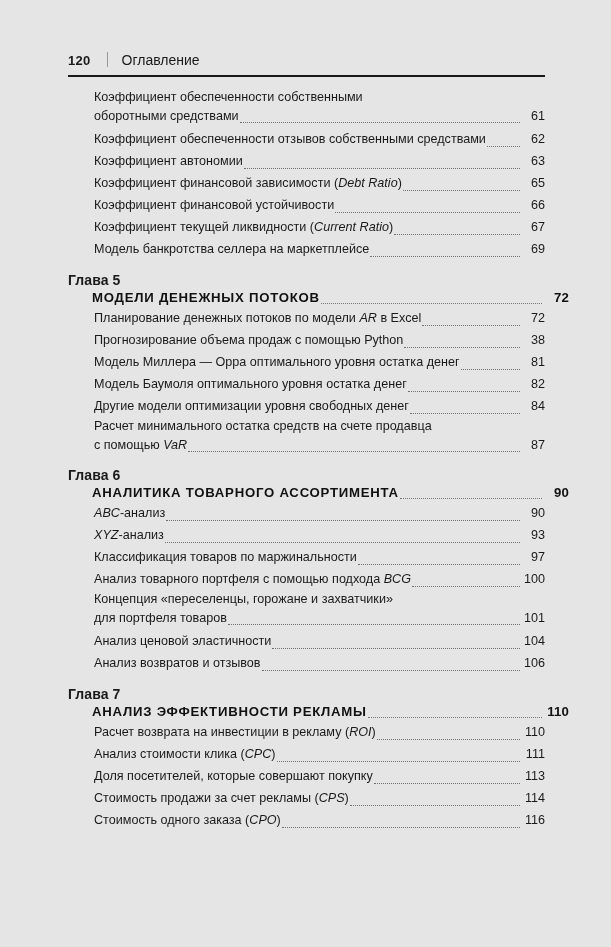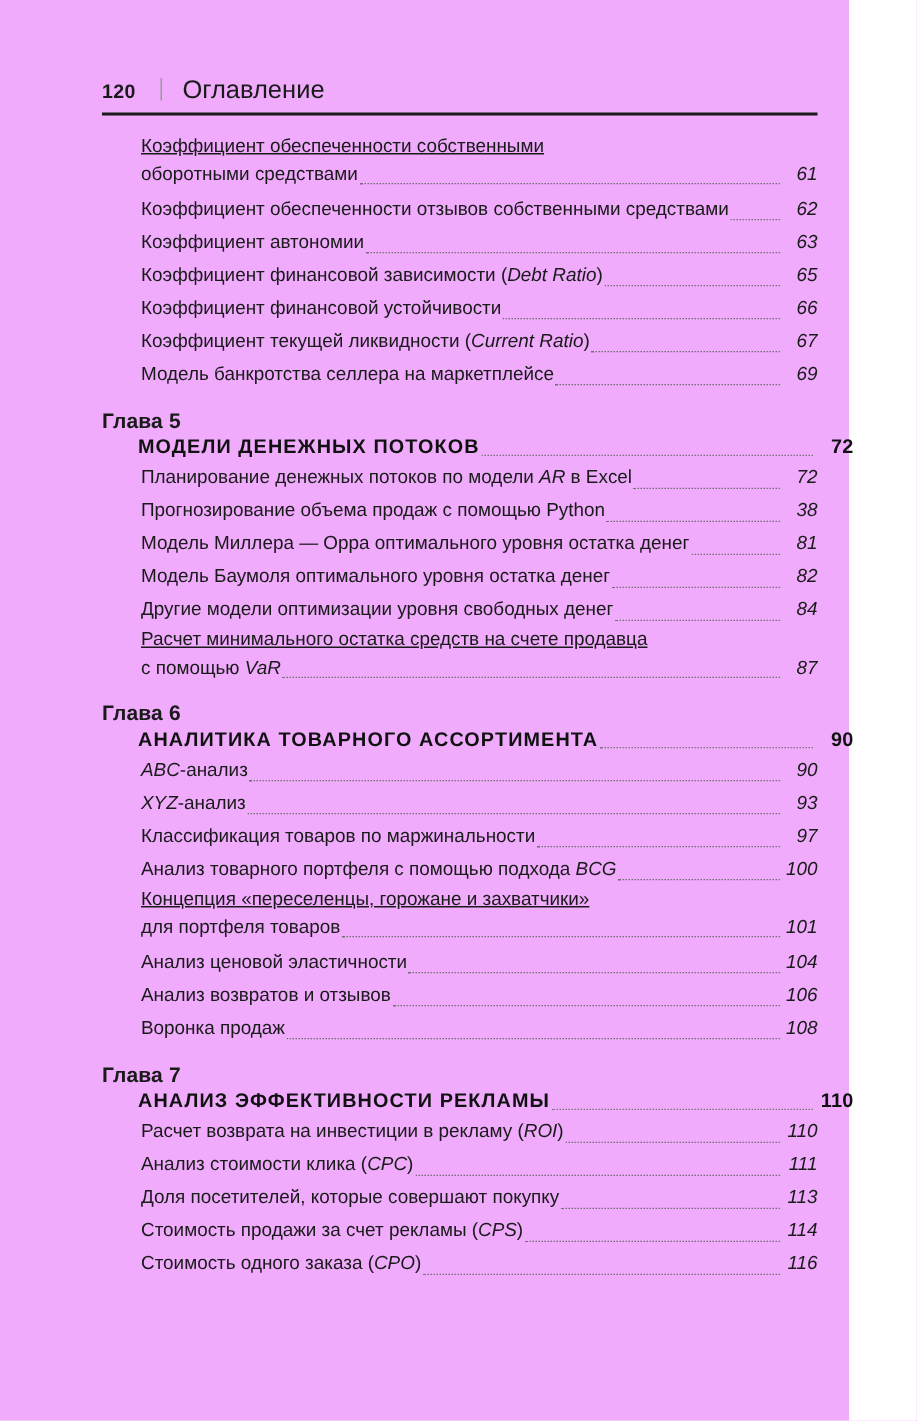--- a/index.html
+++ b/index.html
@@ -12,23 +12,23 @@
     height: 947px;
     font-family: "Liberation Sans", sans-serif;
     color: #1a1a1a;
     position: relative;
     overflow: hidden;
   }
 
   .page {
     position: absolute;
     left: 0; top: 0;
-    width: 566px;
+    width: 611px;
     height: 947px;
-    background: #f0abfc;
+    background: #e5e5e5;
   }
 
   
   .header {
     position: absolute;
     left: 68px;
     top: 50px;
     width: 477px;
     display: flex;
     align-items: baseline;
@@ -41,21 +41,21 @@
   }
   .header-sep {
     width: 1px;
     height: 15px;
     background: #9a9a9a;
     margin: 0 14px 0 16px;
     position: relative;
     top: 2px;
   }
   .header-title {
-    font-size: 17px;
+    font-size: 14px;
     color: #1a1a1a;
   }
   .header-rule {
     position: absolute;
     left: 68px;
     top: 75px;
     width: 477px;
     height: 1.6px;
     background: #1a1a1a;
   }
@@ -132,28 +132,27 @@
   
   .entries {
     margin-left: 26px;
     width: 451px;
   }
   .entry {
     font-size: 12.6px;
     line-height: 22px;
     color: #1a1a1a;
   }
-  .entry .pg { min-width: 24px; font-style: italic; }
+  .entry .pg { min-width: 24px; }
 
   
   .entry-wrap .line1 {
     font-size: 12.6px;
     line-height: 19px;
     white-space: pre;
-    text-decoration: underline;
   }
   .entry-wrap .row {
     line-height: 19px;
   }
   .entry-wrap {
     margin-bottom: 2px;
   }
 
   i { font-style: italic; }
 </style>
@@ -331,27 +330,20 @@
                 <span class="pg">104</span>
               </div>
             </div>
             <div class="entry">
               <div class="row">
                 <span class="txt">Анализ возвратов и отзывов</span>
                 <span class="leader"></span>
                 <span class="pg">106</span>
               </div>
             </div>
-            <div class="entry">
-              <div class="row">
-                <span class="txt">Воронка продаж</span>
-                <span class="leader"></span>
-                <span class="pg">108</span>
-              </div>
-            </div>
           </div>
         </div>
         <div>
           <div class="chapter-head">
             <div class="chapter-label">Глава 7</div>
             <div class="row chapter-title-row">
               <span class="txt">АНАЛИЗ ЭФФЕКТИВНОСТИ РЕКЛАМЫ</span>
               <span class="leader"></span>
               <span class="pg">110</span>
             </div>

